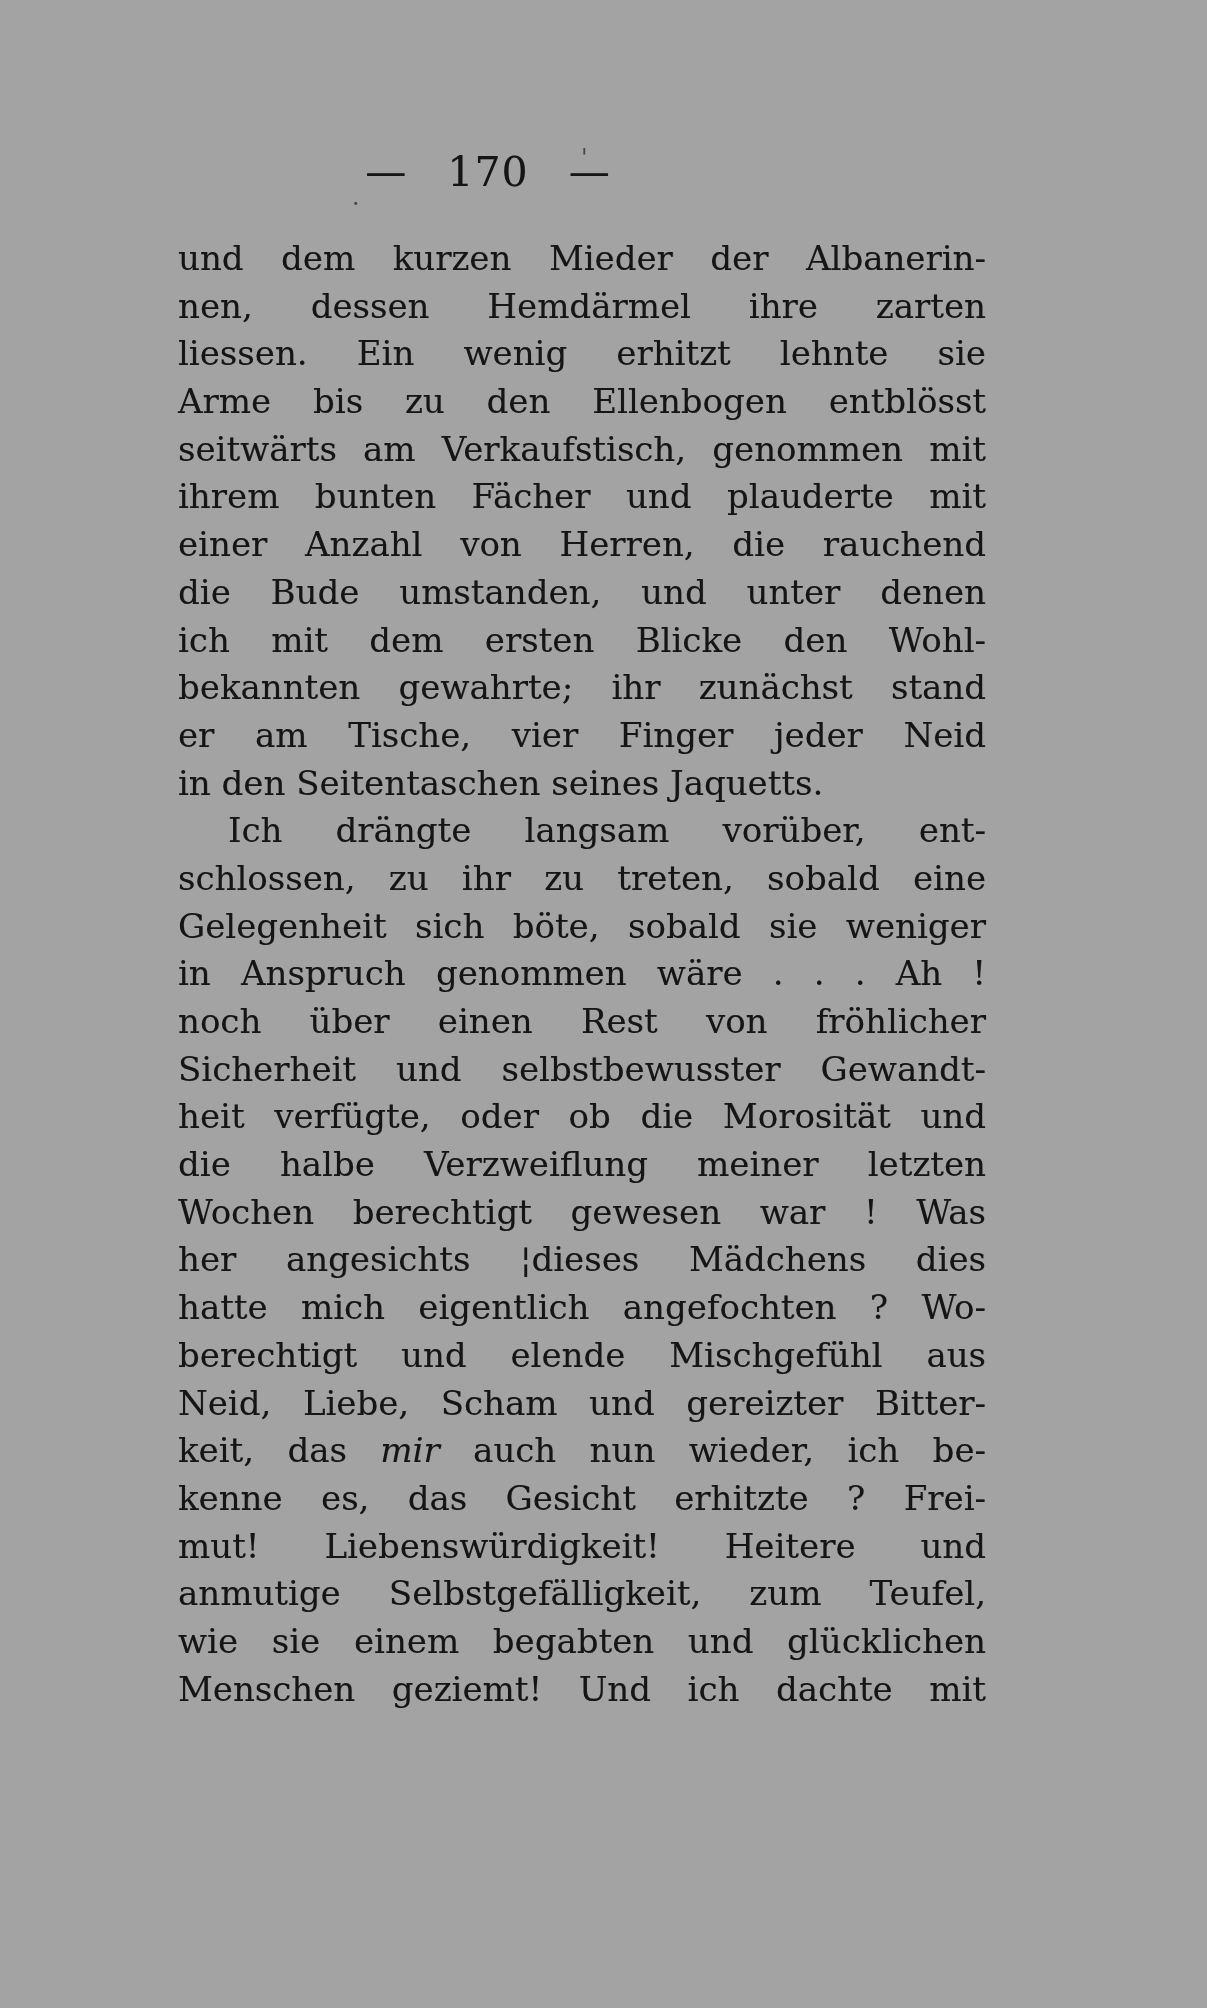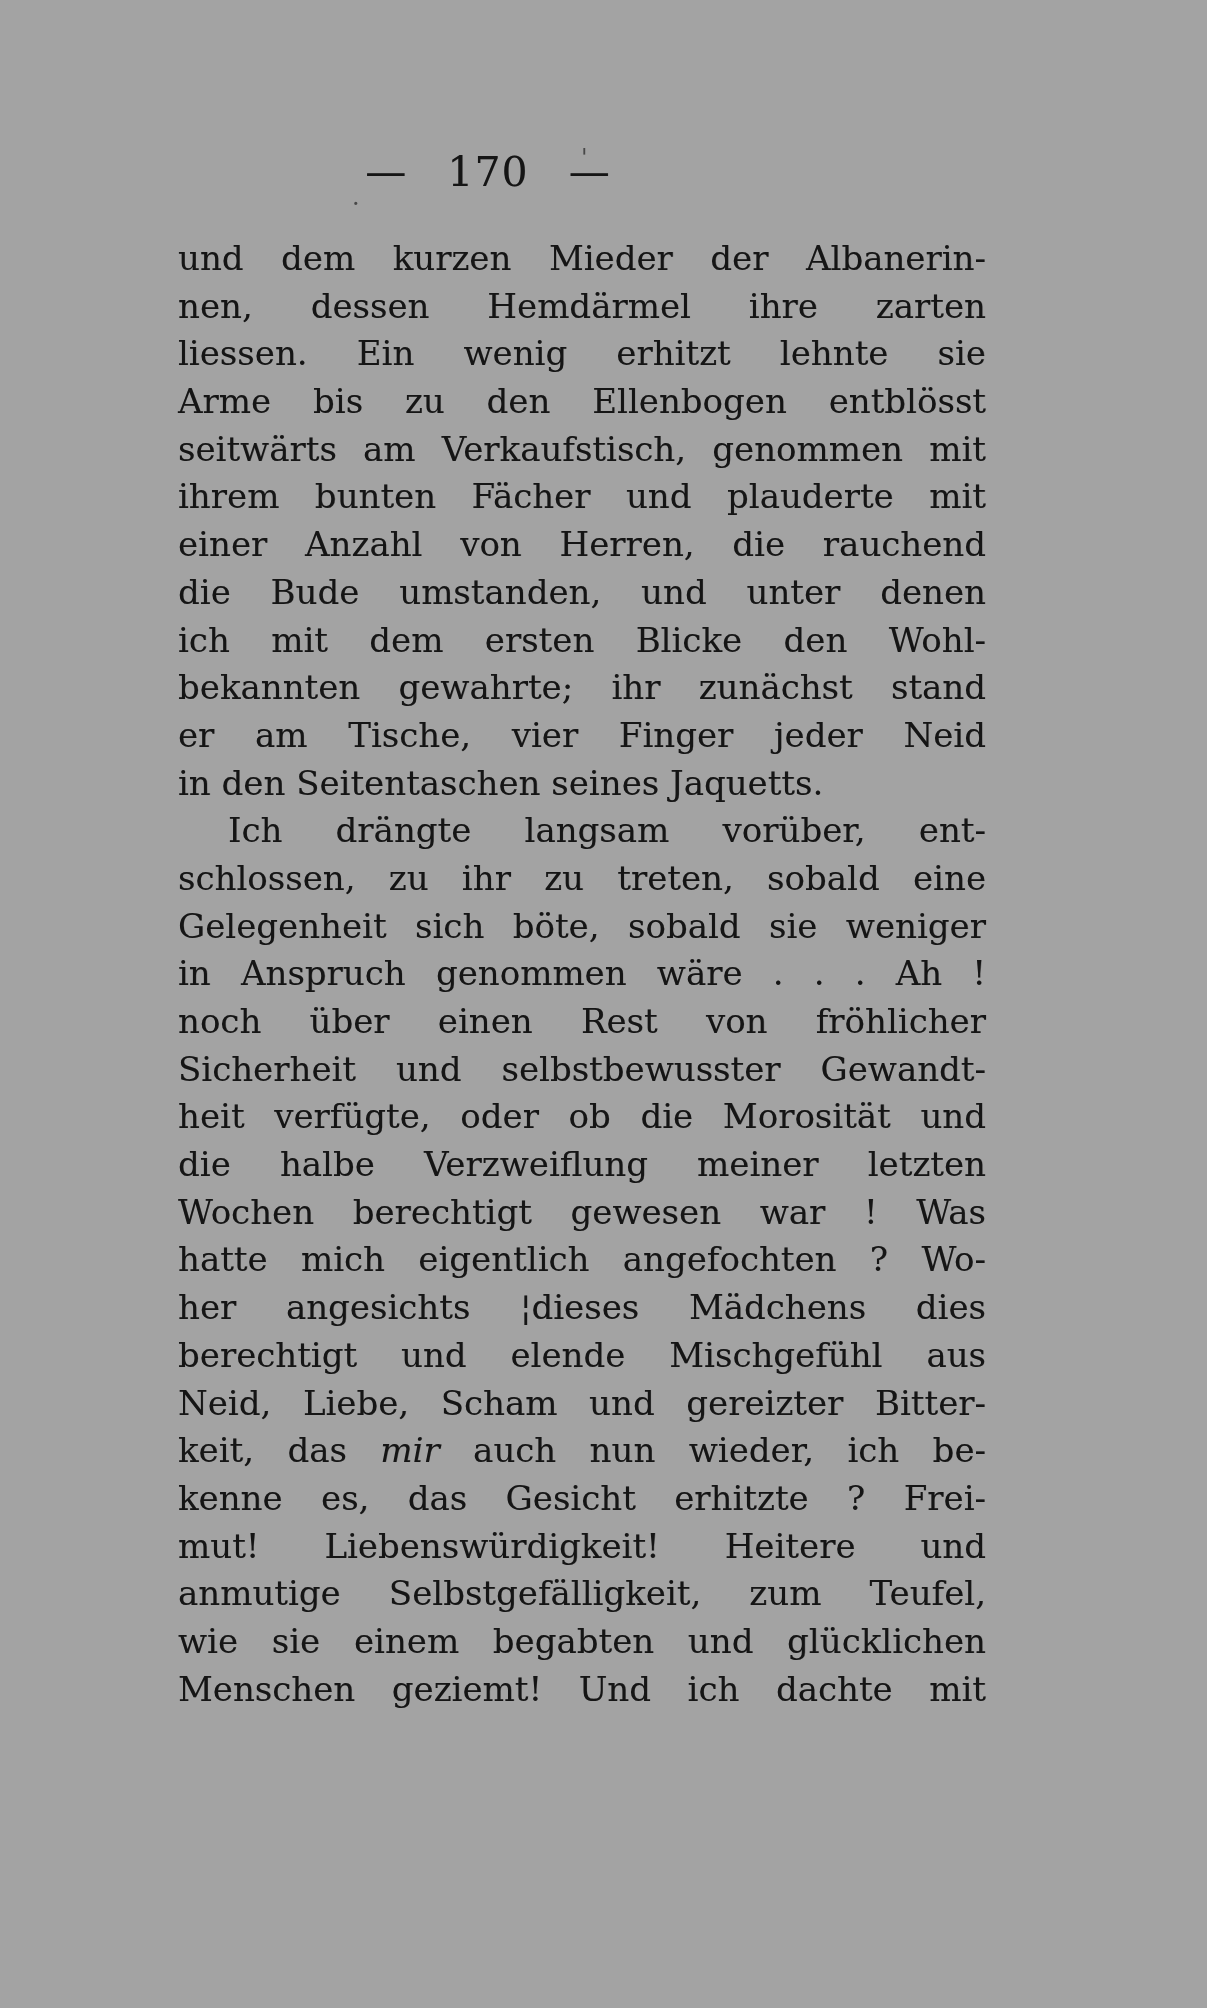--- a/index.html
+++ b/index.html
@@ -78,22 +78,22 @@
       <div class="line no-justify"><span>in den Seitentaschen seines Jaquetts.</span></div>
       <div class="line indent"><span>Ich drängte langsam vorüber, ent-</span></div>
       <div class="line"><span>schlossen, zu ihr zu treten, sobald eine</span></div>
       <div class="line"><span>Gelegenheit sich böte, sobald sie weniger</span></div>
       <div class="line"><span>in Anspruch genommen wäre . . . Ah !</span></div>
       <div class="line"><span>noch über einen Rest von fröhlicher</span></div>
       <div class="line"><span>Sicherheit und selbstbewusster Gewandt-</span></div>
       <div class="line"><span>heit verfügte, oder ob die Morosität und</span></div>
       <div class="line"><span>die halbe Verzweiflung meiner letzten</span></div>
       <div class="line"><span>Wochen berechtigt gewesen war ! Was</span></div>
+      <div class="line"><span>her angesichts ¦dieses Mädchens dies</span></div>
       <div class="line"><span>hatte mich eigentlich angefochten ? Wo-</span></div>
-      <div class="line"><span>her angesichts ¦dieses Mädchens dies</span></div>
       <div class="line"><span>berechtigt und elende Mischgefühl aus</span></div>
       <div class="line"><span>Neid, Liebe, Scham und gereizter Bitter-</span></div>
       <div class="line"><span>keit, das </span><em>mir</em><span> auch nun wieder, ich be-</span></div>
       <div class="line"><span>kenne es, das Gesicht erhitzte ? Frei-</span></div>
       <div class="line"><span>mut! Liebenswürdigkeit! Heitere und</span></div>
       <div class="line"><span>anmutige Selbstgefälligkeit, zum Teufel,</span></div>
       <div class="line"><span>wie sie einem begabten und glücklichen</span></div>
       <div class="line"><span>Menschen geziemt! Und ich dachte mit</span></div>
     </div>
 <span class="artifact" style="left: 581px; top: 146px;">'</span>

